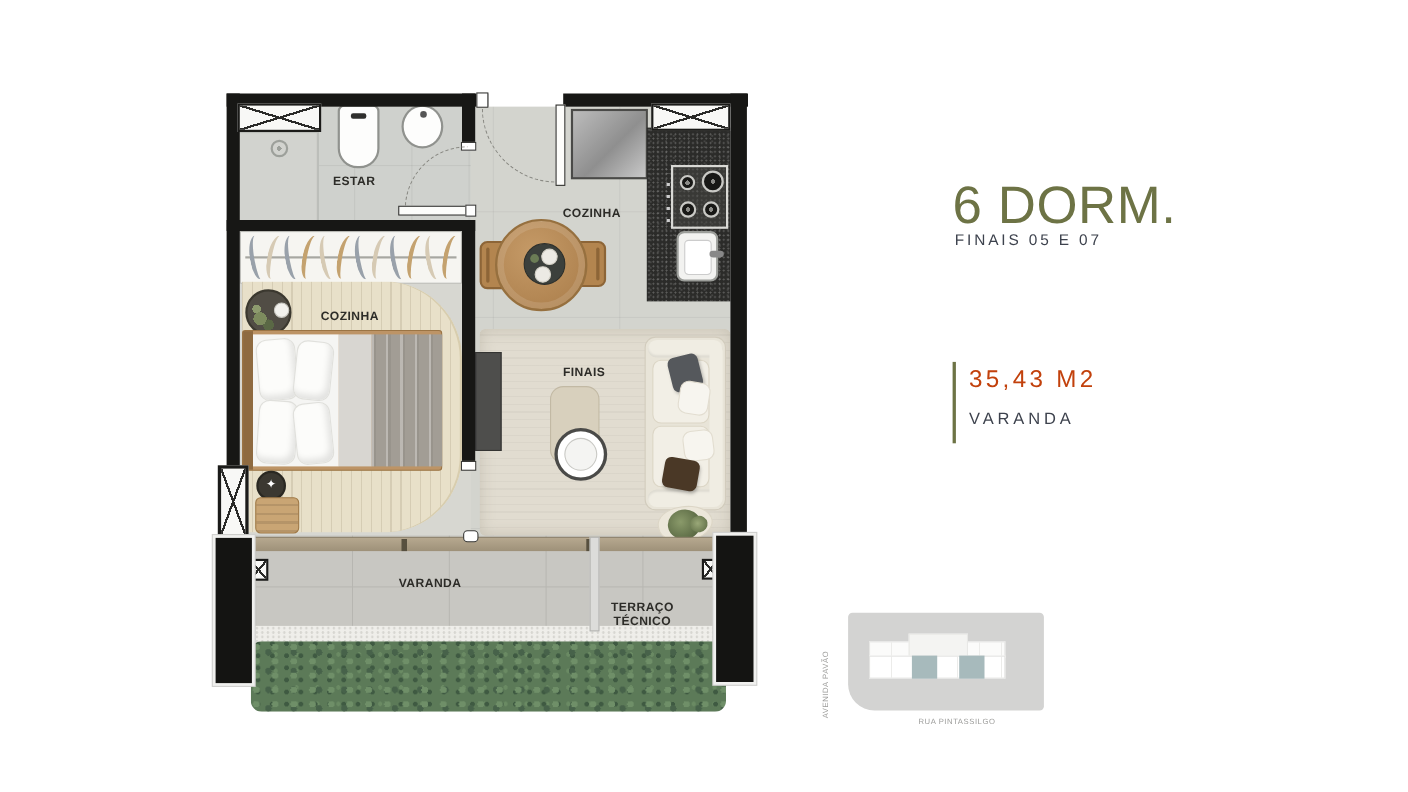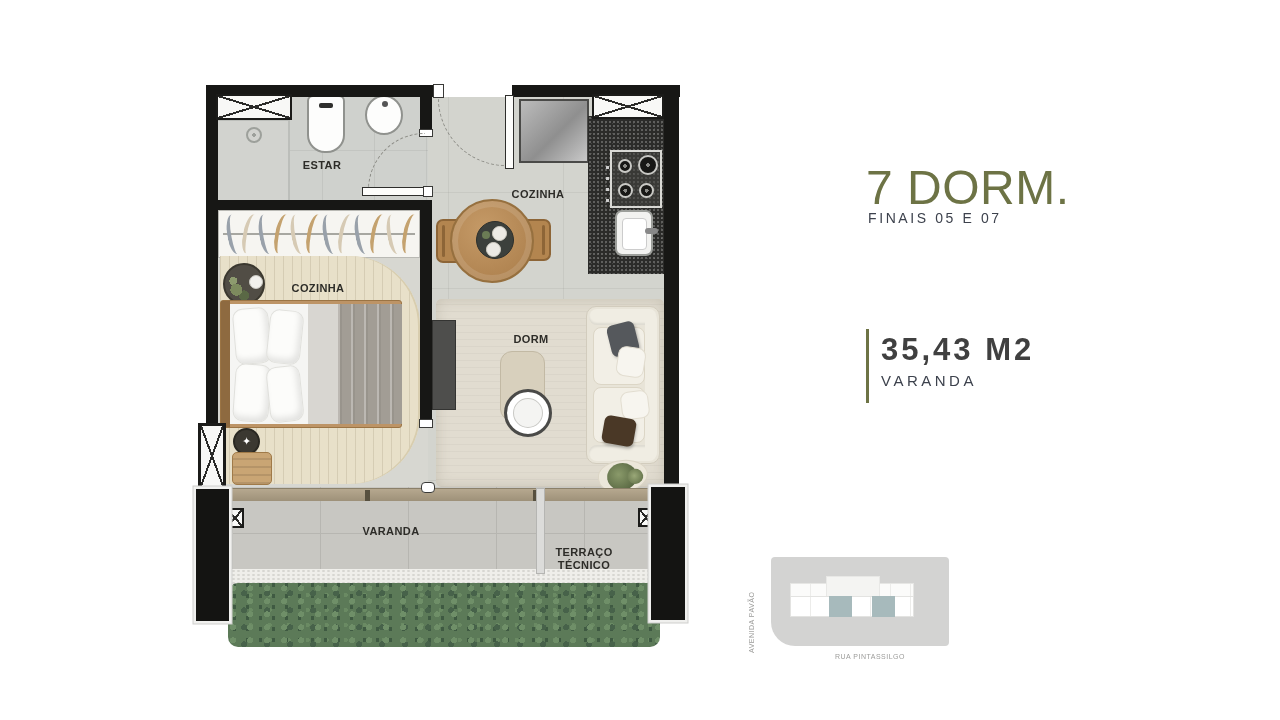--- a/index.html
+++ b/index.html
@@ -61,21 +61,21 @@
   
   .rlabel{position:absolute;transform:translate(-50%,-50%);font-weight:700;font-size:11px;
           letter-spacing:.4px;color:#2d2c28;white-space:nowrap;}
   .rlabel2{position:absolute;transform:translate(-50%,0);font-weight:700;font-size:11px;
           letter-spacing:.4px;color:#2d2c28;text-align:center;line-height:13px;white-space:nowrap;}
 
   
   .title{position:absolute;font-size:48px;font-weight:400;color:#6d7345;letter-spacing:.5px;}
   .subtitle{position:absolute;font-size:14px;font-weight:400;color:#3d424d;letter-spacing:2.6px;}
   .accentbar{position:absolute;background:#6d7345;}
-  .areaval{position:absolute;font-size:31px;font-weight:700;color:#404040;letter-spacing:3px;}
+  .areaval{position:absolute;font-size:22px;font-weight:400;color:#c2410c;letter-spacing:3px;}
   .arealabel{position:absolute;font-size:15px;font-weight:400;color:#3d424d;letter-spacing:3.5px;}
 
   
   .street{position:absolute;font-size:7px;color:#9c9c9a;letter-spacing:.5px;white-space:nowrap;}
 </style>
 </head>
 <body>
 
 <div class="scene">
 
@@ -218,30 +218,30 @@
     <div class="jamb" style="left:423px;top:186px;width:10px;height:11px;"></div>
 
     <div class="arcclip" style="left:438px;top:98px;width:68px;height:69px;">
       <div class="arc" style="left:0;top:-68px;width:136px;height:136px;"></div>
     </div>
     <div class="leaf" style="left:505px;top:95px;width:9px;height:74px;"></div>
 
     <div class="rlabel" style="left:322px;top:165px;">ESTAR</div>
     <div class="rlabel" style="left:538px;top:194px;text-align:center;">COZINHA</div>
     <div class="rlabel" style="left:318px;top:288px;">COZINHA</div>
-    <div class="rlabel" style="left:531px;top:339px;">DORM</div>
+    <div class="rlabel" style="left:531px;top:339px;">FINAIS</div>
     <div class="rlabel" style="left:391px;top:531px;">VARANDA</div>
     <div class="rlabel2" style="left:584px;top:546px;">
       <div>TERRAÇO</div>
       <div>TÉCNICO</div>
     </div>
   </div>
 
   <div class="abs" style="left:840px;top:140px;width:420px;height:300px;">
-    <div class="title" style="left:26px;top:20px;">7 DORM.</div>
+    <div class="title" style="left:26px;top:20px;">6 DORM.</div>
     <div class="subtitle" style="left:28px;top:70px;">FINAIS 05 E 07</div>
     <div class="accentbar" style="left:26px;top:189px;width:3px;height:74px;"></div>
     <div class="areaval" style="left:41px;top:192px;">35,43 M2</div>
     <div class="arealabel" style="left:41px;top:232px;">VARANDA</div>
   </div>
 
   <div class="abs" style="left:730px;top:550px;width:240px;height:120px;">
     <div class="abs" style="left:41px;top:7px;width:178px;height:89px;background:#d3d3d2;border-radius:4px 4px 4px 24px;"></div>
     <div class="abs" style="left:60px;top:26px;width:124px;height:41px;">
       <div class="abs" style="left:0;top:7px;width:124px;height:15px;background:#fbfbfa;border:1px solid #e6e6e4;box-sizing:border-box;background-image:repeating-linear-gradient(90deg,transparent 0 19px,#ececea 19px 20px);"></div>

